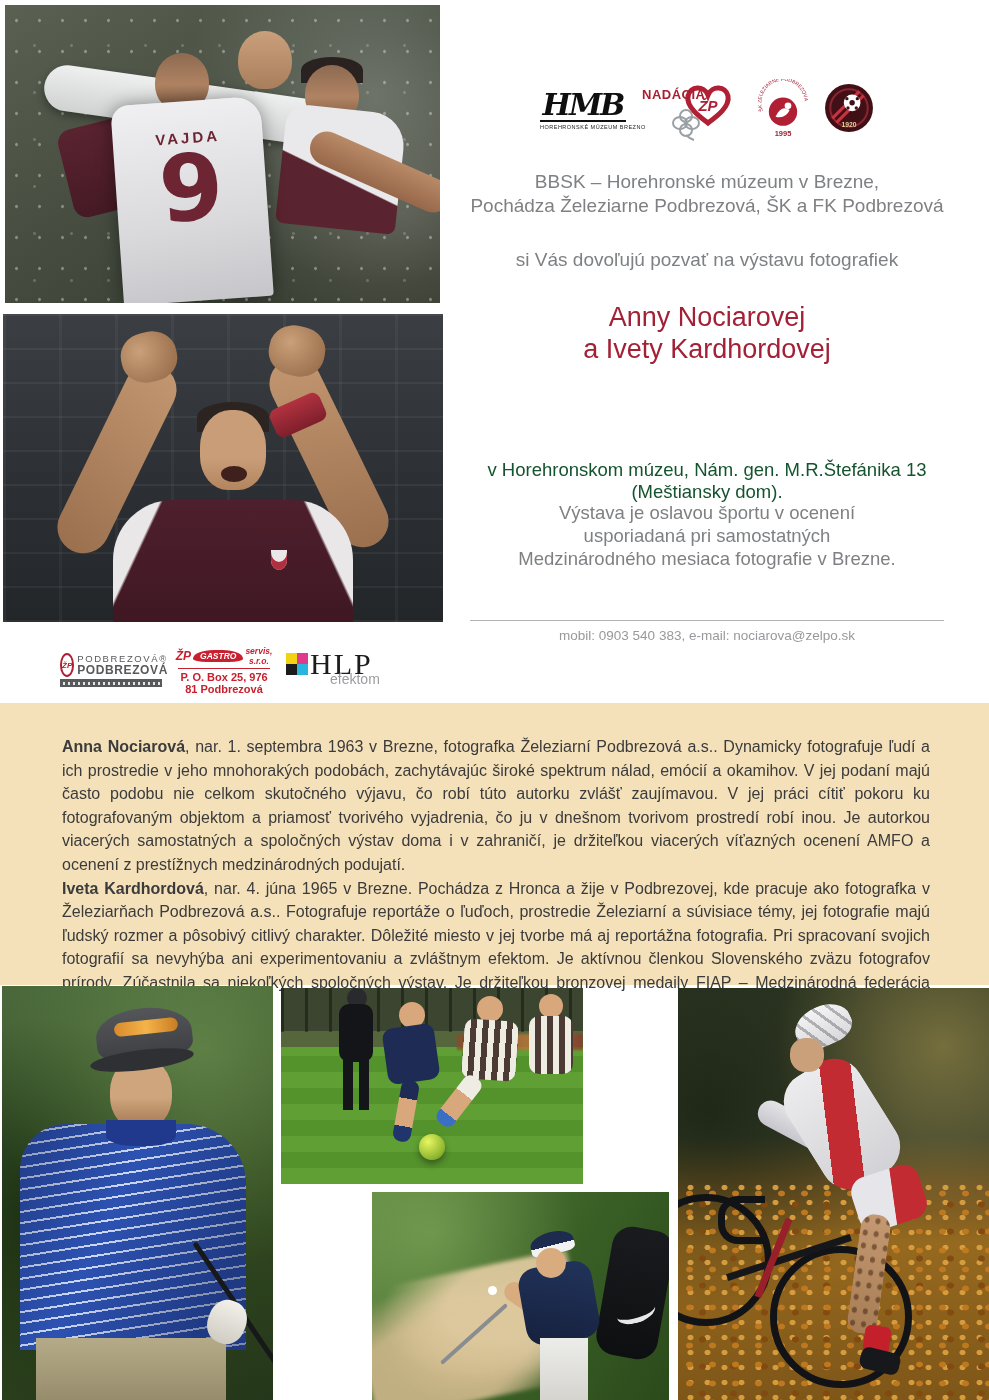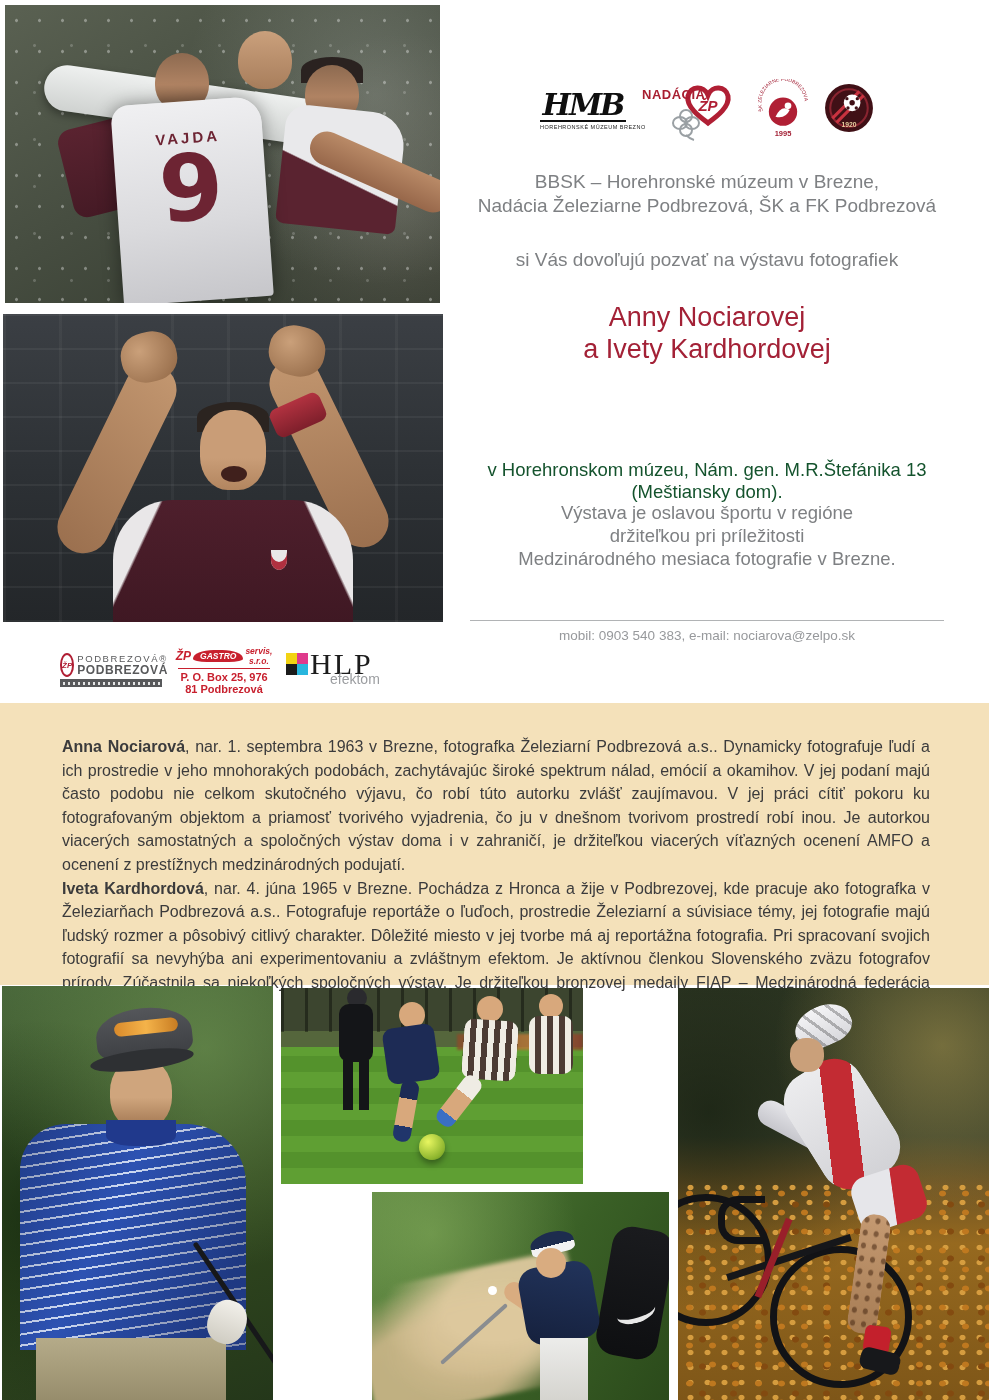--- a/index.html
+++ b/index.html
@@ -312,31 +312,31 @@
         <circle cx="23" cy="24" r="1.6" fill="#401016"></circle>
         <circle cx="31" cy="24" r="1.6" fill="#401016"></circle>
         <text x="24" y="42" text-anchor="middle" font-size="6.5" font-weight="bold" fill="#e8cfa0">1920</text>
       </svg>
     </div>
   </div>
 
   <div class="rightcol">
     <div class="org">
       <div>BBSK – Horehronské múzeum v Brezne,</div>
-      <div>Nadácia Železiarne Podbrezová, ŠK a FK Podbrezová</div>
+      <div>Pochádza Železiarne Podbrezová, ŠK a FK Podbrezová</div>
     </div>
     <div class="invite">si Vás dovoľujú pozvať na výstavu fotografiek</div>
     <div class="authors">
       <div>Anny Nociarovej</div>
       <div>a Ivety Kardhordovej</div>
     </div>
     <div class="venue">v Horehronskom múzeu, Nám. gen. M.R.Štefánika 13 (Meštiansky dom).</div>
     <div class="occasion">
-      <div>Výstava je oslavou športu v regióne</div>
-      <div>držiteľkou pri príležitosti</div>
+      <div>Výstava je oslavou športu v ocenení</div>
+      <div>usporiadaná pri samostatných</div>
       <div>Medzinárodného mesiaca fotografie v Brezne.</div>
     </div>
     <div class="divider"></div>
     <div class="contact">mobil: 0903 540 383, e-mail: nociarova@zelpo.sk</div>
   </div>
 
   <div class="photo" id="photo-fist" aria-label="footballer celebrating with raised fists">
     <div class="pF-arm left"></div>
     <div class="pF-arm right"></div>
     <div class="pF-band"></div>

